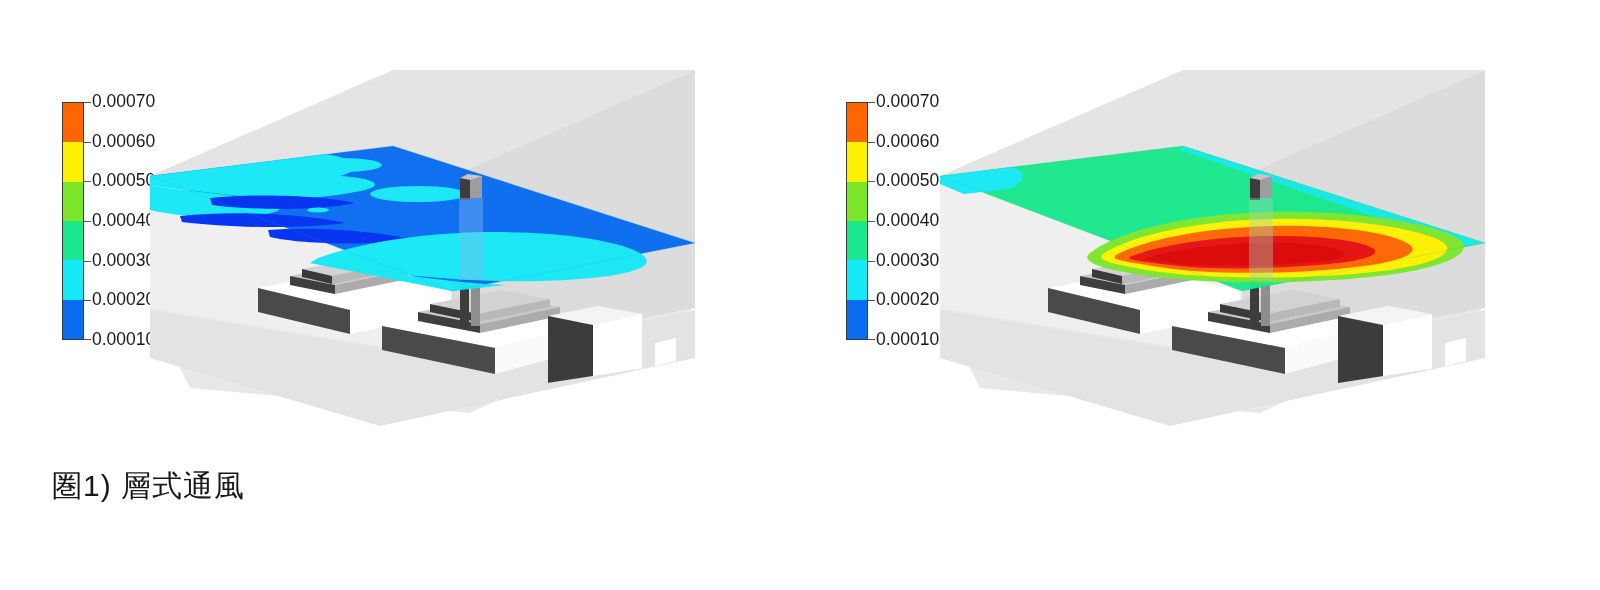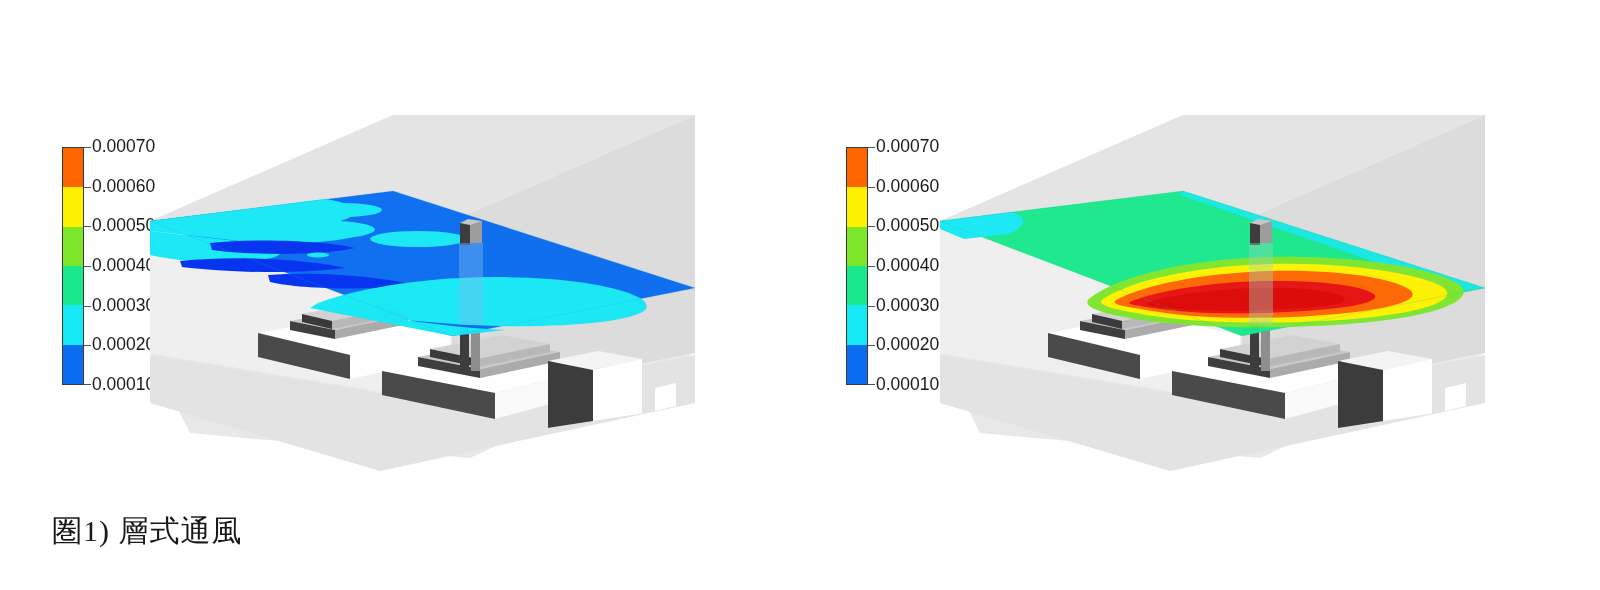--- a/index.html
+++ b/index.html
@@ -4,21 +4,21 @@
 <title>CFD Ventilation Comparison</title>
 <style>
   html,body{margin:0;padding:0;}
   body{
     width:1600px;height:590px;
     background:#ffffff;
     font-family:"Liberation Sans","DejaVu Sans",sans-serif;
     overflow:hidden;
     position:relative;
   }
-  .figure-root{position:absolute;inset:0;margin-top:45px;}
+  .figure-root{position:absolute;inset:0;}
   .panel{position:absolute;top:0;width:800px;height:590px;}
   .panel-1{left:0;}
   .panel-2{left:800px;}
 
   
   .colorbar-group{position:absolute;left:62px;top:102px;width:170px;height:245px;}
   .colorbar{position:absolute;left:0;top:0;width:22px;height:238px;border:1px solid #3a3a3a;box-sizing:border-box;}
   .cb-band{width:100%;height:16.6667%;}
   .cb-ticks{position:absolute;left:22px;top:0;width:8px;height:238px;}
   .cb-tick{position:absolute;left:0;width:7px;height:1px;background:#555;}
@@ -31,21 +31,21 @@
   }
 
   
   .scene{position:absolute;left:150px;top:58px;width:560px;height:370px;}
   .scene svg{display:block;width:560px;height:370px;}
 
   
   .caption{
     position:absolute;left:52px;top:466px;
     font-size:30px;color:#181818;letter-spacing:1px;
-    font-family:Liberation Serif, serif;
+    font-family:Liberation Sans, sans-serif;
     white-space:nowrap;
   }
 </style>
 </head>
 <body>
 
 <div class="figure-root">
 
   <div class="panel panel-1">
 

